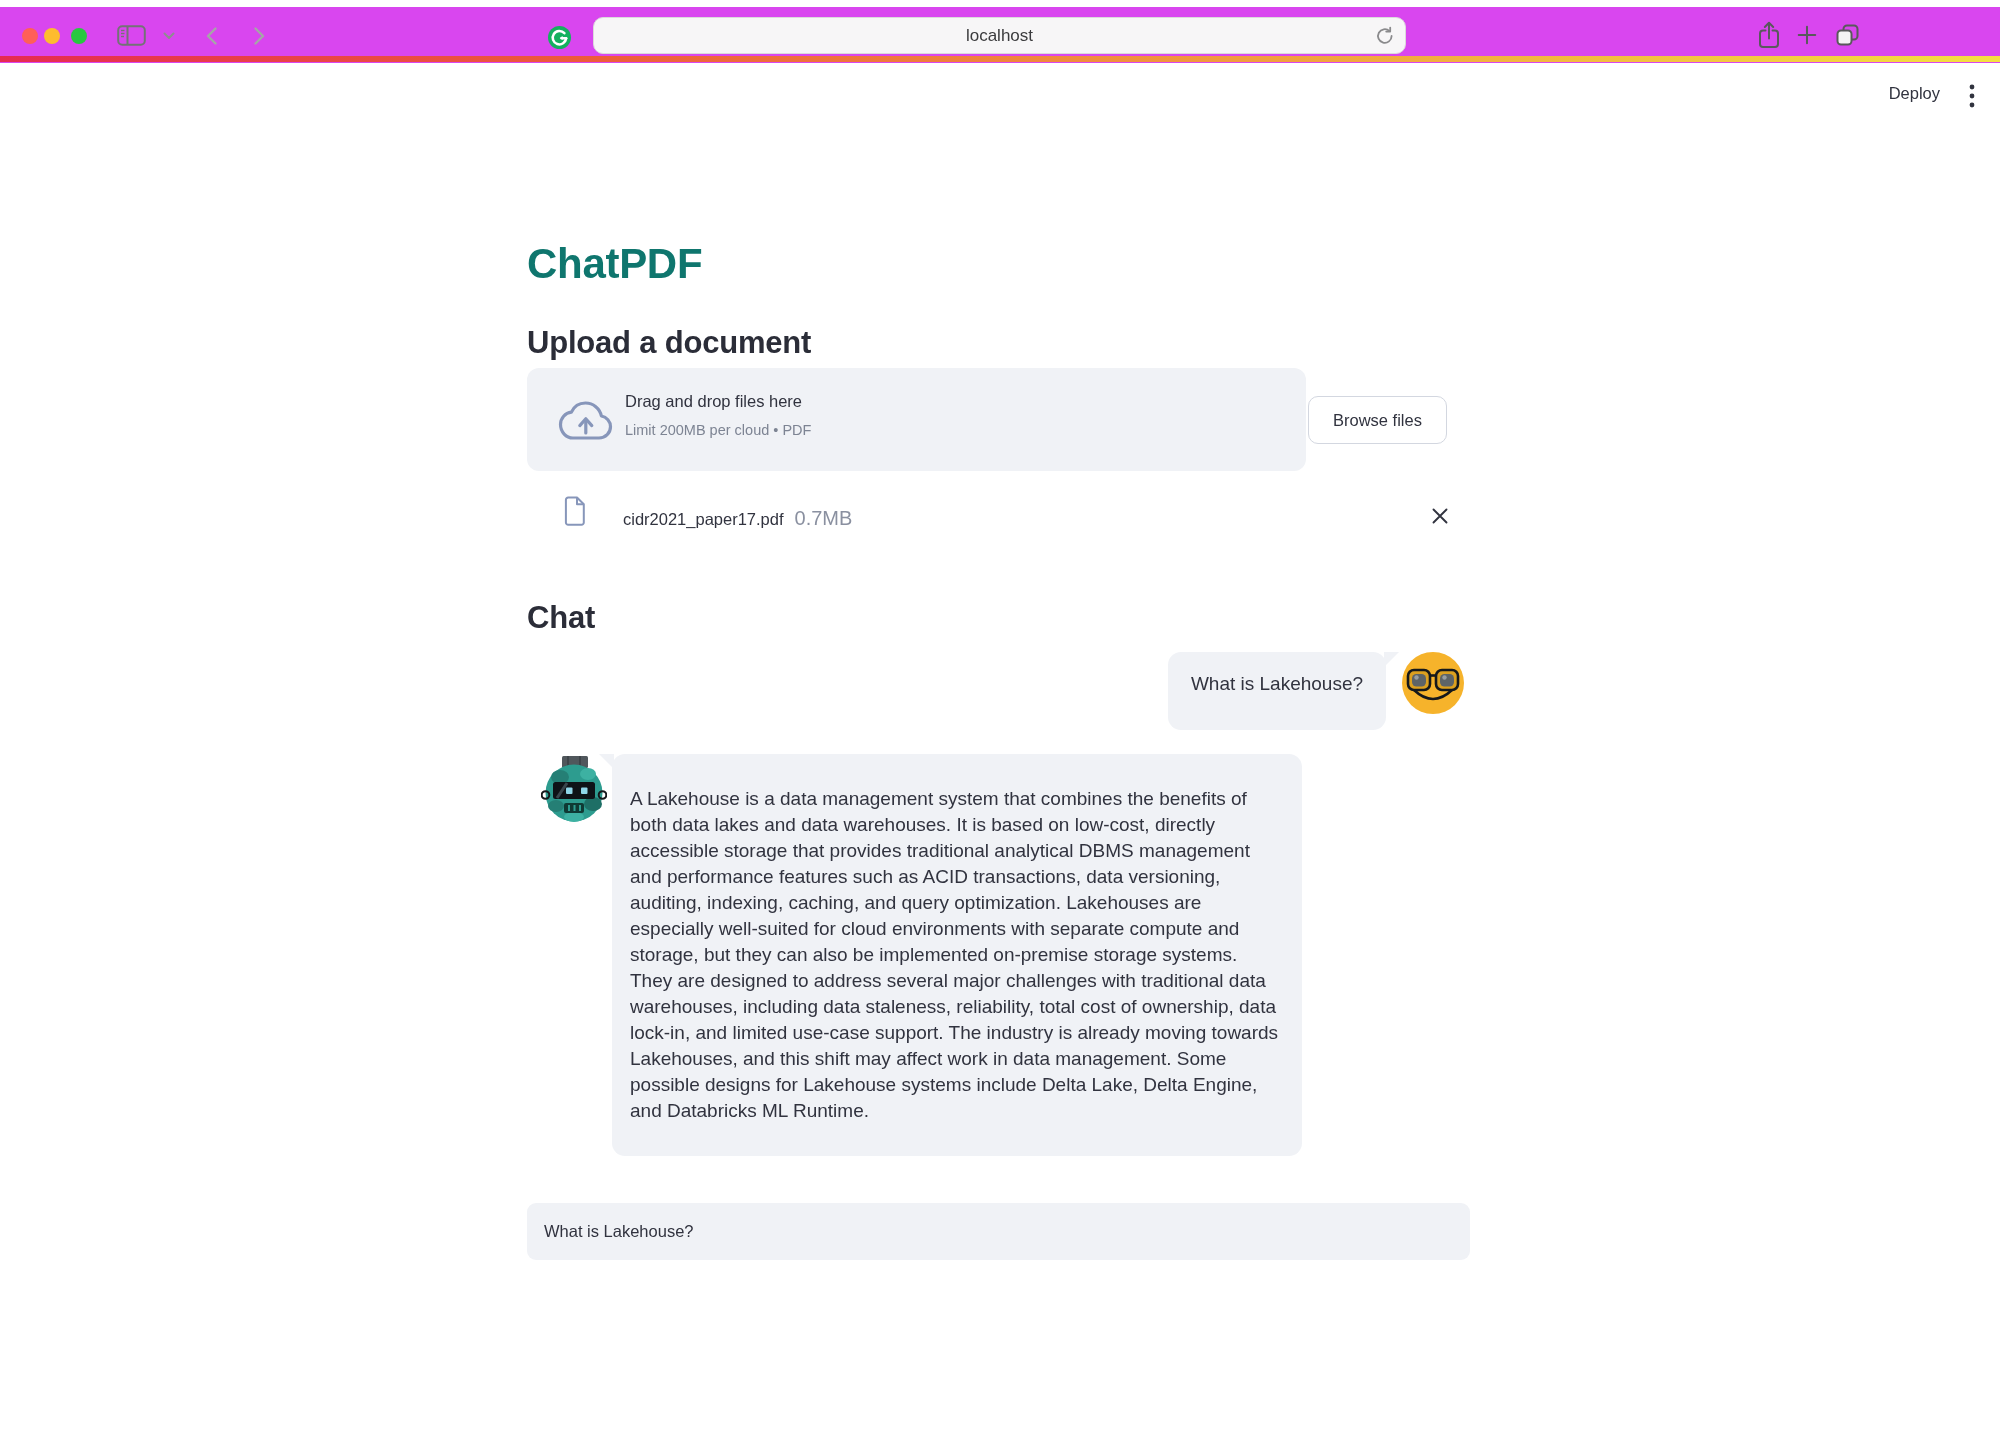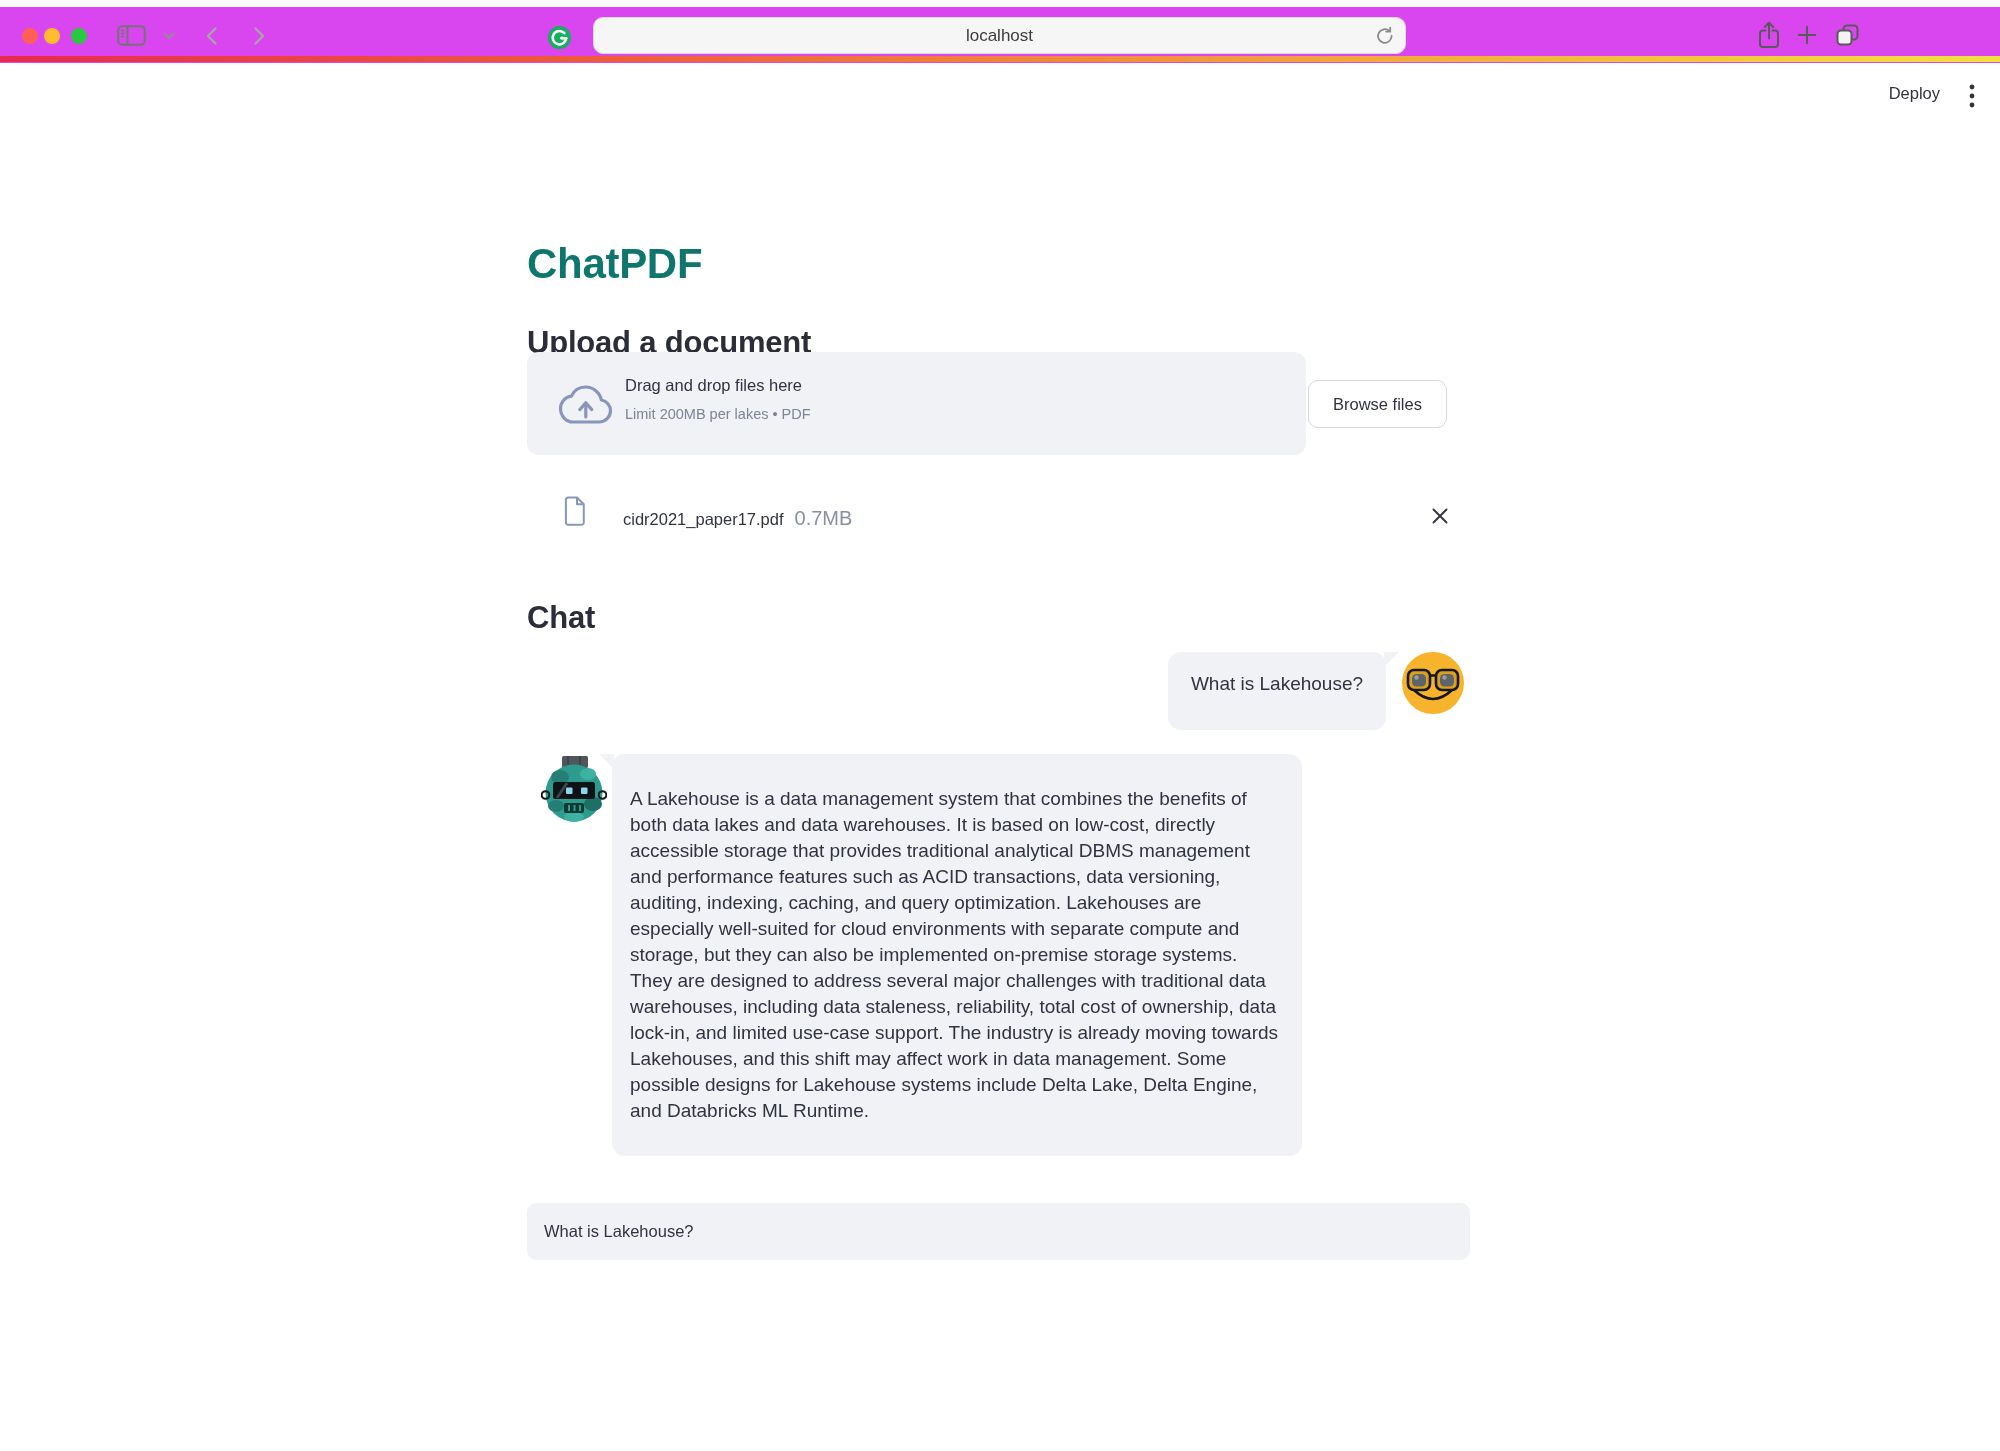--- a/index.html
+++ b/index.html
@@ -26,21 +26,21 @@
     background:linear-gradient(90deg,#e62a52 0%,#ee5c3a 30%,#f29c3d 62%,#f5e041 100%);}
   
   .deploy{position:absolute;top:84px;right:60px;font-size:16.5px;color:#31333f;cursor:pointer;}
   .kebab{position:absolute;top:82px;right:16px;width:24px;height:28px;display:flex;align-items:center;justify-content:center;cursor:pointer;}
   
   .h1{position:absolute;left:527px;top:212px;font-size:42px;font-weight:700;color:#0f766e;letter-spacing:-0.3px;}
   .h2{position:absolute;left:527px;font-size:31px;font-weight:700;color:#2b2d38;letter-spacing:-0.2px;}
   .h2.upload{top:299px;text-align:right;}
   .h2.chat{top:574px;}
   .dropzone{
-    position:absolute;left:527px;top:352px;width:779px;height:103px;background:#f0f2f6;
+    position:absolute;left:527px;top:368px;width:779px;height:103px;background:#f0f2f6;
     border-radius:12px;box-sizing:border-box;
   }
   .dz-cloud{position:absolute;left:27px;top:29px;}
   .dz-main{position:absolute;left:98px;top:24px;font-size:16.5px;color:#31333f;}
   .dz-sub{position:absolute;left:98px;top:54px;font-size:14.5px;color:#7d8493;}
   .browse-btn{
     position:absolute;left:781px;top:28px;width:139px;height:48px;background:#ffffff;
     border:1px solid #d3d7e0;border-radius:10px;font-size:16.5px;color:#31333f;
     font-family:"Liberation Sans",sans-serif;display:flex;align-items:center;justify-content:center;cursor:pointer;
   }
@@ -156,21 +156,21 @@
 
 <div class="dropzone">
   <span class="dz-cloud">
     <svg width="64" height="46" viewBox="0 0 64 46">
       <path d="M19 41 H45 C51.5 41 56.5 36 56.5 29.8 C56.5 24.3 52.6 19.9 47.4 19 C45.8 11.4 39.2 6 31.5 6 C25.3 6 19.9 9.6 17.4 15.2 C11.2 15.9 6.5 21.2 6.5 27.6 C6.5 35 12.1 41 19 41 Z" fill="none" stroke="#8796ba" stroke-width="3.2" stroke-linejoin="round"></path>
       <path d="M31.8 36 V23" fill="none" stroke="#8796ba" stroke-width="3.2" stroke-linecap="round"></path>
       <path d="M25.8 28.6 L31.8 21.8 L37.8 28.6" fill="none" stroke="#8796ba" stroke-width="3.2" stroke-linecap="round" stroke-linejoin="round"></path>
     </svg>
   </span>
   <div class="dz-main">Drag and drop files here</div>
-  <div class="dz-sub">Limit 200MB per lakes • PDF</div>
+  <div class="dz-sub">Limit 200MB per cloud • PDF</div>
   <button class="browse-btn">Browse files</button>
 </div>
 
 <div class="file-row">
   <span class="file-icon">
     <svg width="24" height="30" viewBox="0 0 24 30">
       <path d="M5.2 1.5 H14 L20.8 8.3 V26.5 A2.3 2.3 0 0 1 18.5 28.8 H5.2 A2.3 2.3 0 0 1 2.9 26.5 V3.8 A2.3 2.3 0 0 1 5.2 1.5 Z" fill="none" stroke="#8796ba" stroke-width="2" stroke-linejoin="round"></path>
       <path d="M14 1.5 V8.3 H20.8" fill="none" stroke="#8796ba" stroke-width="2" stroke-linejoin="round"></path>
     </svg>
   </span>

